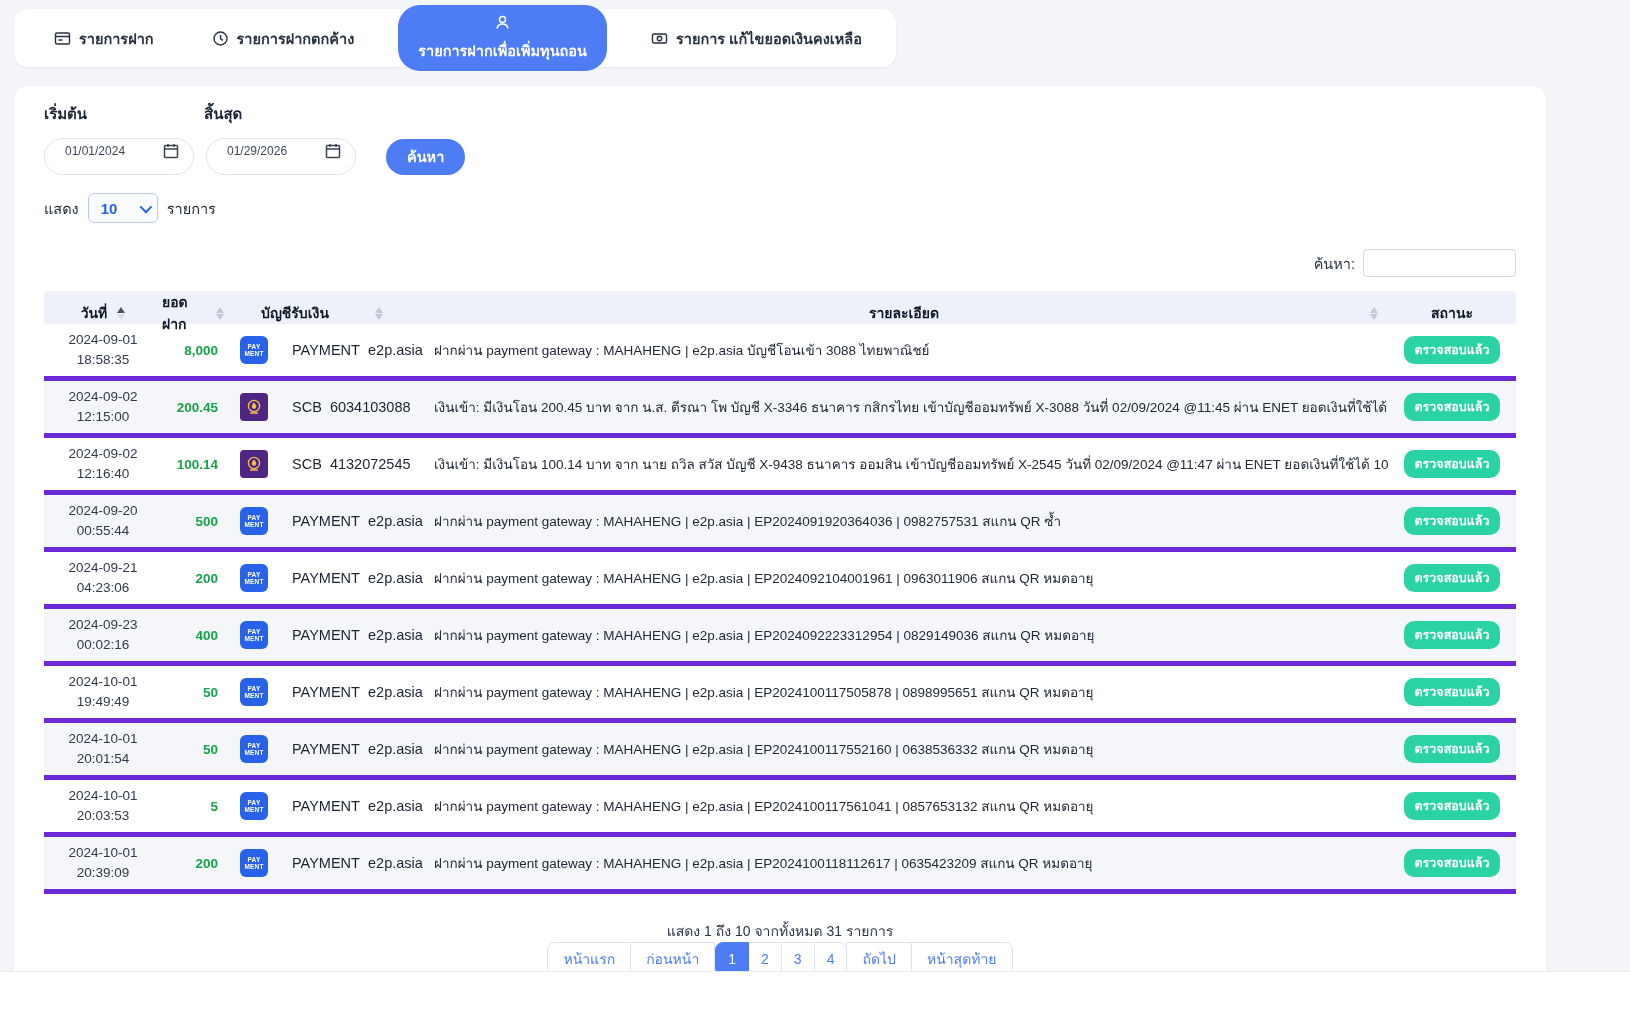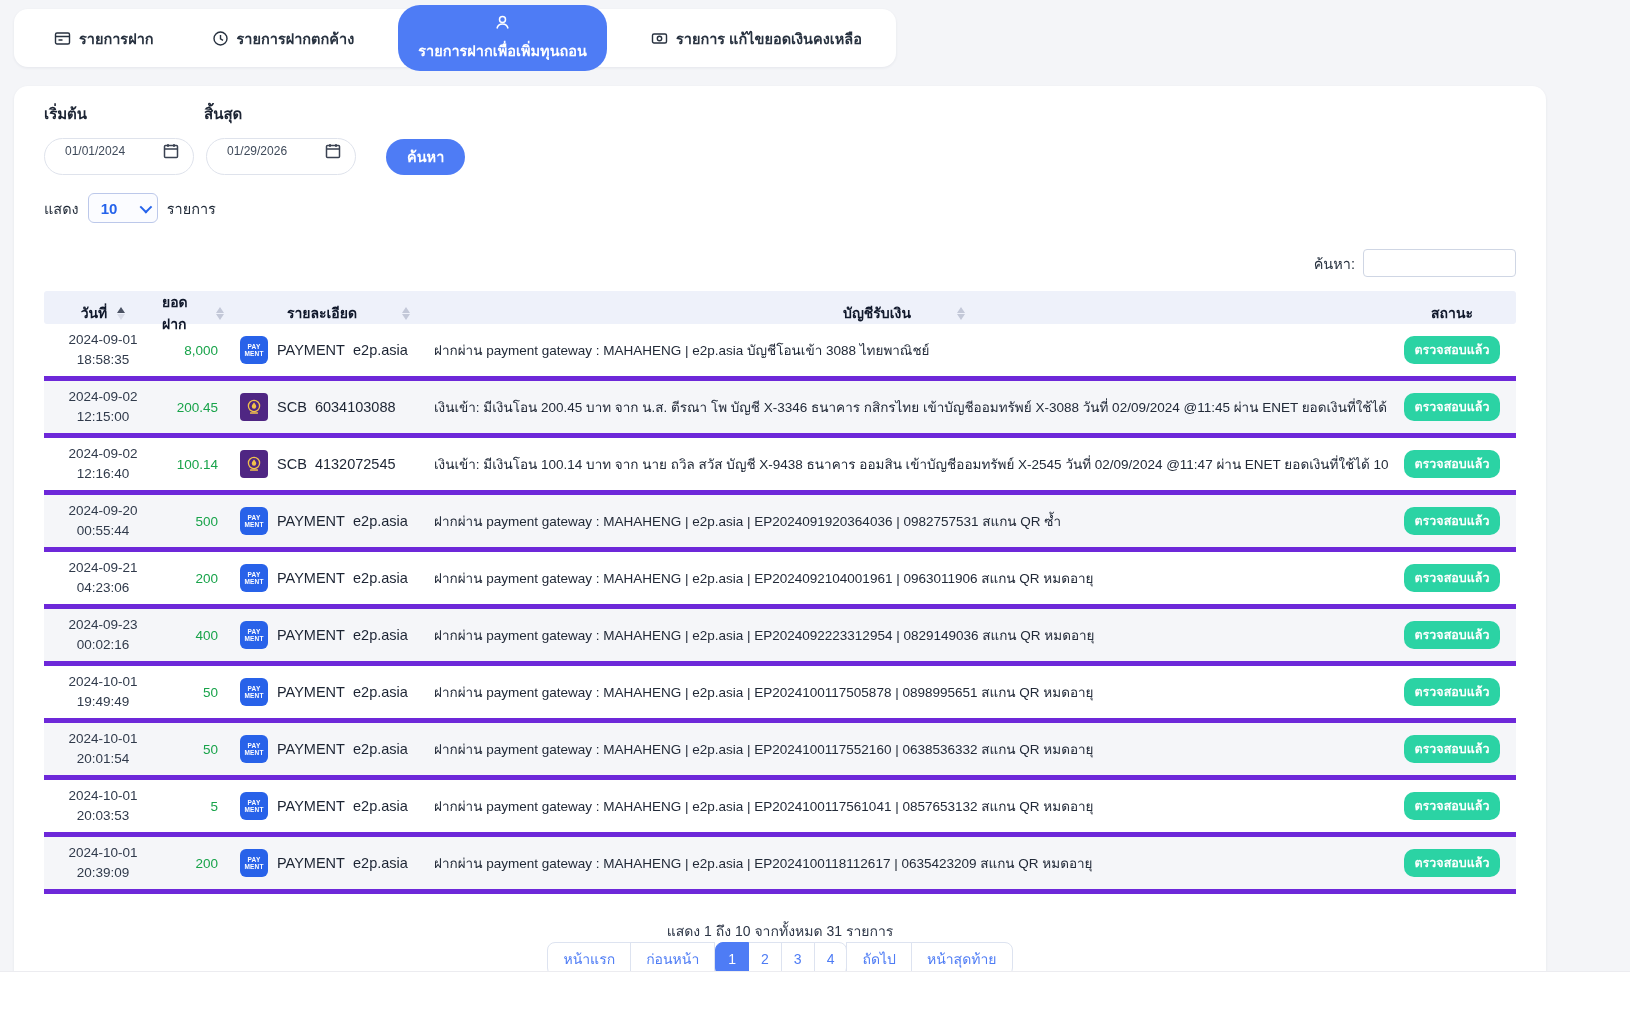--- a/index.html
+++ b/index.html
@@ -72,22 +72,22 @@
   .sorter { display:inline-flex; flex-direction:column; gap:1px; }
   .sorter .up, .sorter .dn { width:0; height:0; border-left:4px solid transparent; border-right:4px solid transparent; }
   .sorter .up { border-bottom:6px solid #c3c8d8; }
   .sorter .dn { border-top:6px solid #c3c8d8; }
   .sorter.asc .up { border-bottom-color:#4b5263; }
   .sorter.asc .dn { border-top-color:#d9dce8; }
   .th.details .sorter { position:absolute; right:10px; }
   .t-row { height:57px; border-bottom:5px solid #6d28d9; font-size:14px; }
   .t-row.alt { background:#f5f6f9; }
   .c-date { text-align:center; font-size:13.5px; color:#303a4b; line-height:1.45; }
-  .c-amount { text-align:right; color:#18a34a; font-weight:400; font-size:13.5px; padding-right:6px; }
-  .c-account { display:flex; align-items:center; gap:9px; padding-left:16px; font-size:14.5px; color:#1c2433; }
+  .c-amount { text-align:right; color:#18a34a; font-weight:700; font-size:13.5px; padding-right:6px; }
+  .c-account { display:flex; align-items:center; gap:24px; padding-left:16px; font-size:14.5px; color:#1c2433; }
   .acct-label { white-space:nowrap; }
   .pay-icon {
     width:28px; height:28px; border-radius:6px; background:#2862e9;
     color:#fff; font-size:6.5px; font-weight:700; line-height:1.15;
     display:flex; align-items:center; justify-content:center; text-align:center;
     letter-spacing:.2px; flex:0 0 auto;
   }
   .scb-icon {
     width:28px; height:28px; border-radius:4px; background:#4f2683;
     display:flex; align-items:center; justify-content:center; flex:0 0 auto;
@@ -211,30 +211,30 @@
           <i class="dn"></i>
         </span>
     </div>
     <div class="th">
       <span>ยอดฝาก</span>
       <span class="sorter">
           <i class="up"></i>
           <i class="dn"></i>
         </span>
     </div>
+    <div class="th">
+      <span>บัญชีรับเงิน</span>
+      <span class="sorter" style="margin-left:36px">
+          <i class="up"></i>
+          <i class="dn"></i>
+        </span>
+    </div>
     <div class="th details">
       <span>รายละเอียด</span>
       <span class="sorter">
-          <i class="up"></i>
-          <i class="dn"></i>
-        </span>
-    </div>
-    <div class="th">
-      <span>บัญชีรับเงิน</span>
-      <span class="sorter" style="margin-left:36px">
           <i class="up"></i>
           <i class="dn"></i>
         </span>
     </div>
     <div class="th">
       <span>สถานะ</span>
     </div>
   </div>
 
   <div id="tbody">

